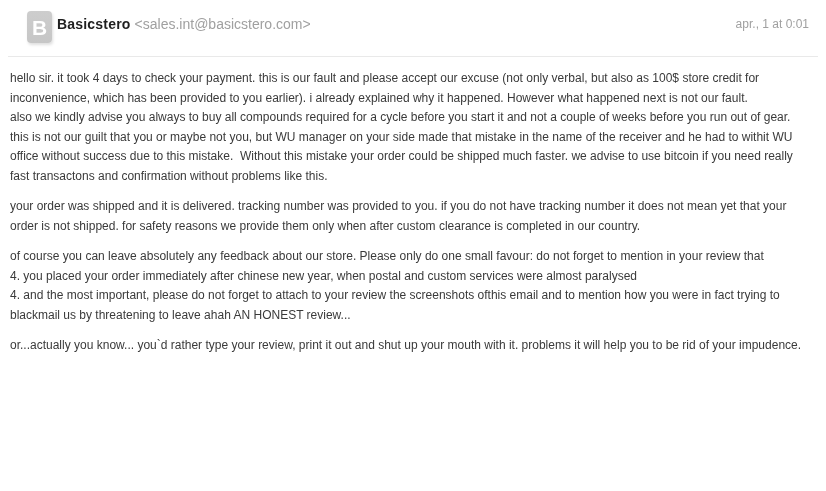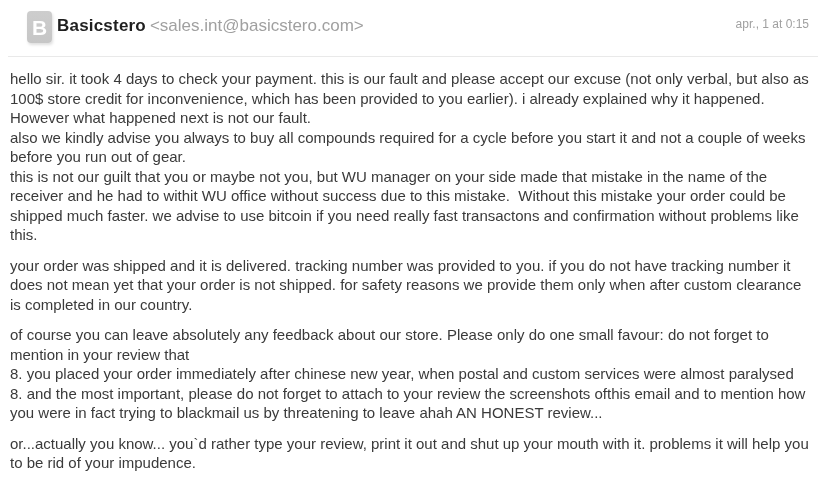--- a/index.html
+++ b/index.html
@@ -17,58 +17,58 @@
   .avatar{
     position:absolute;left:27px;top:11px;width:25px;height:32px;
     border-radius:4px;
     background:linear-gradient(180deg, #cdcdcd 0%, var(--avatar-bg) 100%);
     box-shadow:1px 2px 3px rgba(0,0,0,0.13);
     display:flex;align-items:center;justify-content:center;
   }
   .avatar-letter{
     color:var(--avatar-letter);font-size:21px;font-weight:bold;line-height:1;
   }
-  .sender{position:absolute;left:57px;top:16px;font-size:17px;white-space:nowrap;}
+  .sender{position:absolute;left:57px;top:16px;font-size:14px;white-space:nowrap;}
   .sender-name{color:var(--name);font-weight:bold;letter-spacing:0.2px;}
   .sender-email{color:var(--muted);margin-left:4px;}
   .timestamp{position:absolute;right:17px;top:17px;font-size:12px;color:var(--muted);}
   .divider{height:1px;background:var(--divider);margin:0 8px;}
   .mail-body{padding:12px 14px 0 10px;}
   .para{margin:0 0 11px 0;}
   .para:last-child{margin-bottom:0;}
   .line{
-    color:var(--body-text);font-size:15px;line-height:19.5px;
+    color:var(--body-text);font-size:12px;line-height:19.5px;
     white-space:pre-wrap;word-wrap:break-word;
   }
 </style>
 </head>
 <body>
 
 <div class="mail">
   <div class="mail-header">
     <div class="avatar">
       <span class="avatar-letter">B</span>
     </div>
     <div class="sender">
       <span class="sender-name">Basicstero</span><span class="sender-email">&lt;sales.int@basicstero.com&gt;</span>
     </div>
-    <div class="timestamp">apr., 1 at 0:15</div>
+    <div class="timestamp">apr., 1 at 0:01</div>
   </div>
   <div class="divider"></div>
   <div class="mail-body" id="mail-body">
       <div class="para">
         <div class="line">hello sir. it took 4 days to check your payment. this is our fault and please accept our excuse (not only verbal, but also as 100$ store credit for inconvenience, which has been provided to you earlier). i already explained why it happened. However what happened next is not our fault.</div>
         <div class="line">also we kindly advise you always to buy all compounds required for a cycle before you start it and not a couple of weeks before you run out of gear.</div>
         <div class="line">this is not our guilt that you or maybe not you, but WU manager on your side made that mistake in the name of the receiver and he had to withit WU office without success due to this mistake.  Without this mistake your order could be shipped much faster. we advise to use bitcoin if you need really fast transactons and confirmation without problems like this.</div>
       </div>
       <div class="para">
         <div class="line">your order was shipped and it is delivered. tracking number was provided to you. if you do not have tracking number it does not mean yet that your order is not shipped. for safety reasons we provide them only when after custom clearance is completed in our country.</div>
       </div>
       <div class="para">
         <div class="line">of course you can leave absolutely any feedback about our store. Please only do one small favour: do not forget to mention in your review that</div>
-        <div class="line">8. you placed your order immediately after chinese new year, when postal and custom services were almost paralysed</div>
-        <div class="line">8. and the most important, please do not forget to attach to your review the screenshots ofthis email and to mention how you were in fact trying to blackmail us by threatening to leave ahah AN HONEST review...</div>
+        <div class="line">4. you placed your order immediately after chinese new year, when postal and custom services were almost paralysed</div>
+        <div class="line">4. and the most important, please do not forget to attach to your review the screenshots ofthis email and to mention how you were in fact trying to blackmail us by threatening to leave ahah AN HONEST review...</div>
       </div>
       <div class="para">
         <div class="line">or...actually you know... you`d rather type your review, print it out and shut up your mouth with it. problems it will help you to be rid of your impudence.</div>
       </div>
     </div>
 </div>
 
 </body></html>

